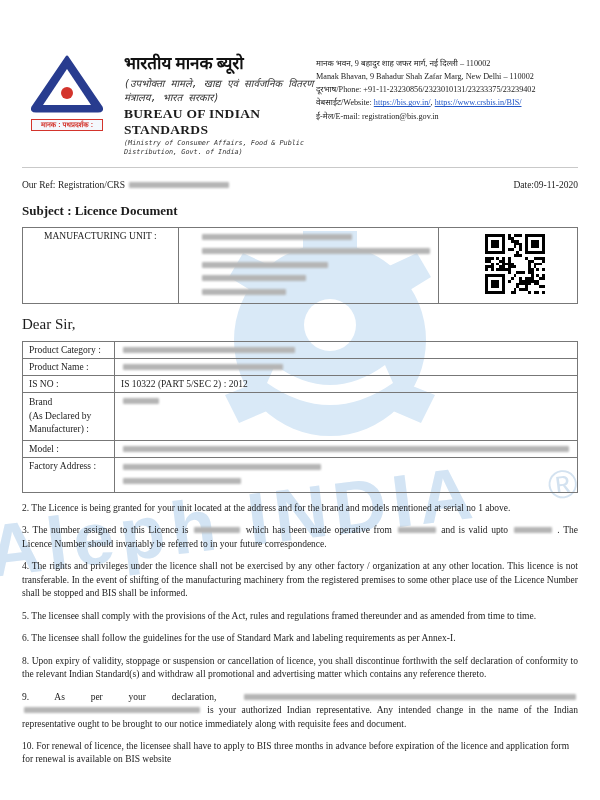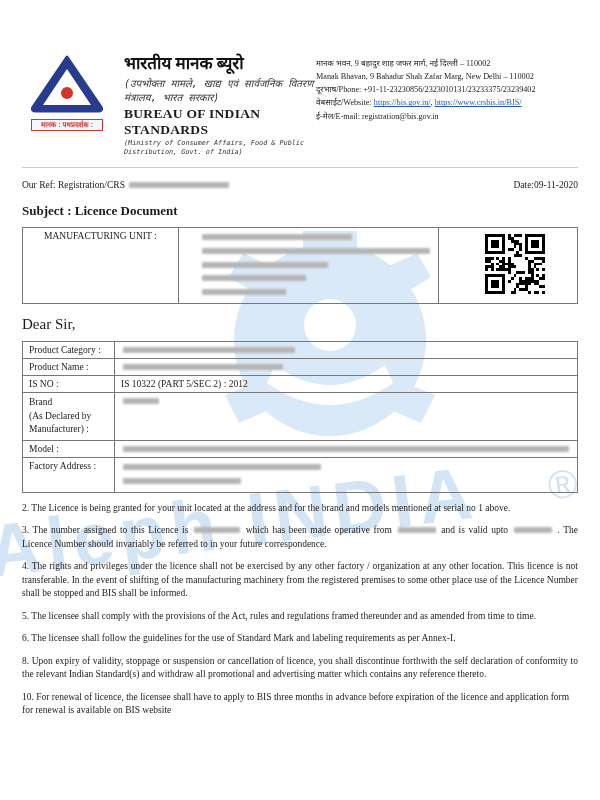--- a/index.html
+++ b/index.html
@@ -302,16 +302,17 @@
           </tr>
     </tbody>
       </table>
 
     <div class="para short">2. The Licence is being granted for your unit located at the address and for the brand and models mentioned at serial no 1 above.</div>
     <div class="para">3. The number assigned to this Licence is <span class="redact" style="width:46px"></span> which has been made operative from <span class="redact" style="width:38px"></span> and is valid upto <span class="redact" style="width:38px"></span> . The Licence Number should invariably be referred to in your future correspondence.</div>
     <div class="para">4. The rights and privileges under the licence shall not be exercised by any other factory / organization at any other location. This licence is not transferable. In the event of shifting of the manufacturing machinery from the registered premises to some other place use of the Licence Number shall be stopped and BIS shall be informed.</div>
     <div class="para short">5. The licensee shall comply with the provisions of the Act, rules and regulations framed thereunder and as amended from time to time.</div>
     <div class="para short">6. The licensee shall follow the guidelines for the use of Standard Mark and labeling requirements as per Annex-I.</div>
     <div class="para">8. Upon expiry of validity, stoppage or suspension or cancellation of licence, you shall discontinue forthwith the self declaration of conformity to the relevant Indian Standard(s) and withdraw all promotional and advertising matter which contains any reference thereto.</div>
+    <div class="para">9. As per your declaration, <span class="redact" style="width:332px"></span> <span class="redact" style="width:176px"></span> is your authorized Indian representative. Any intended change in the name of the Indian representative ought to be brought to our notice immediately along with requisite fees and document.</div>
     <div class="para short">10. For renewal of licence, the licensee shall have to apply to BIS three months in advance before expiration of the licence and application form for renewal is available on BIS website</div>
 
   </div>
 </div>
 
 </body></html>

